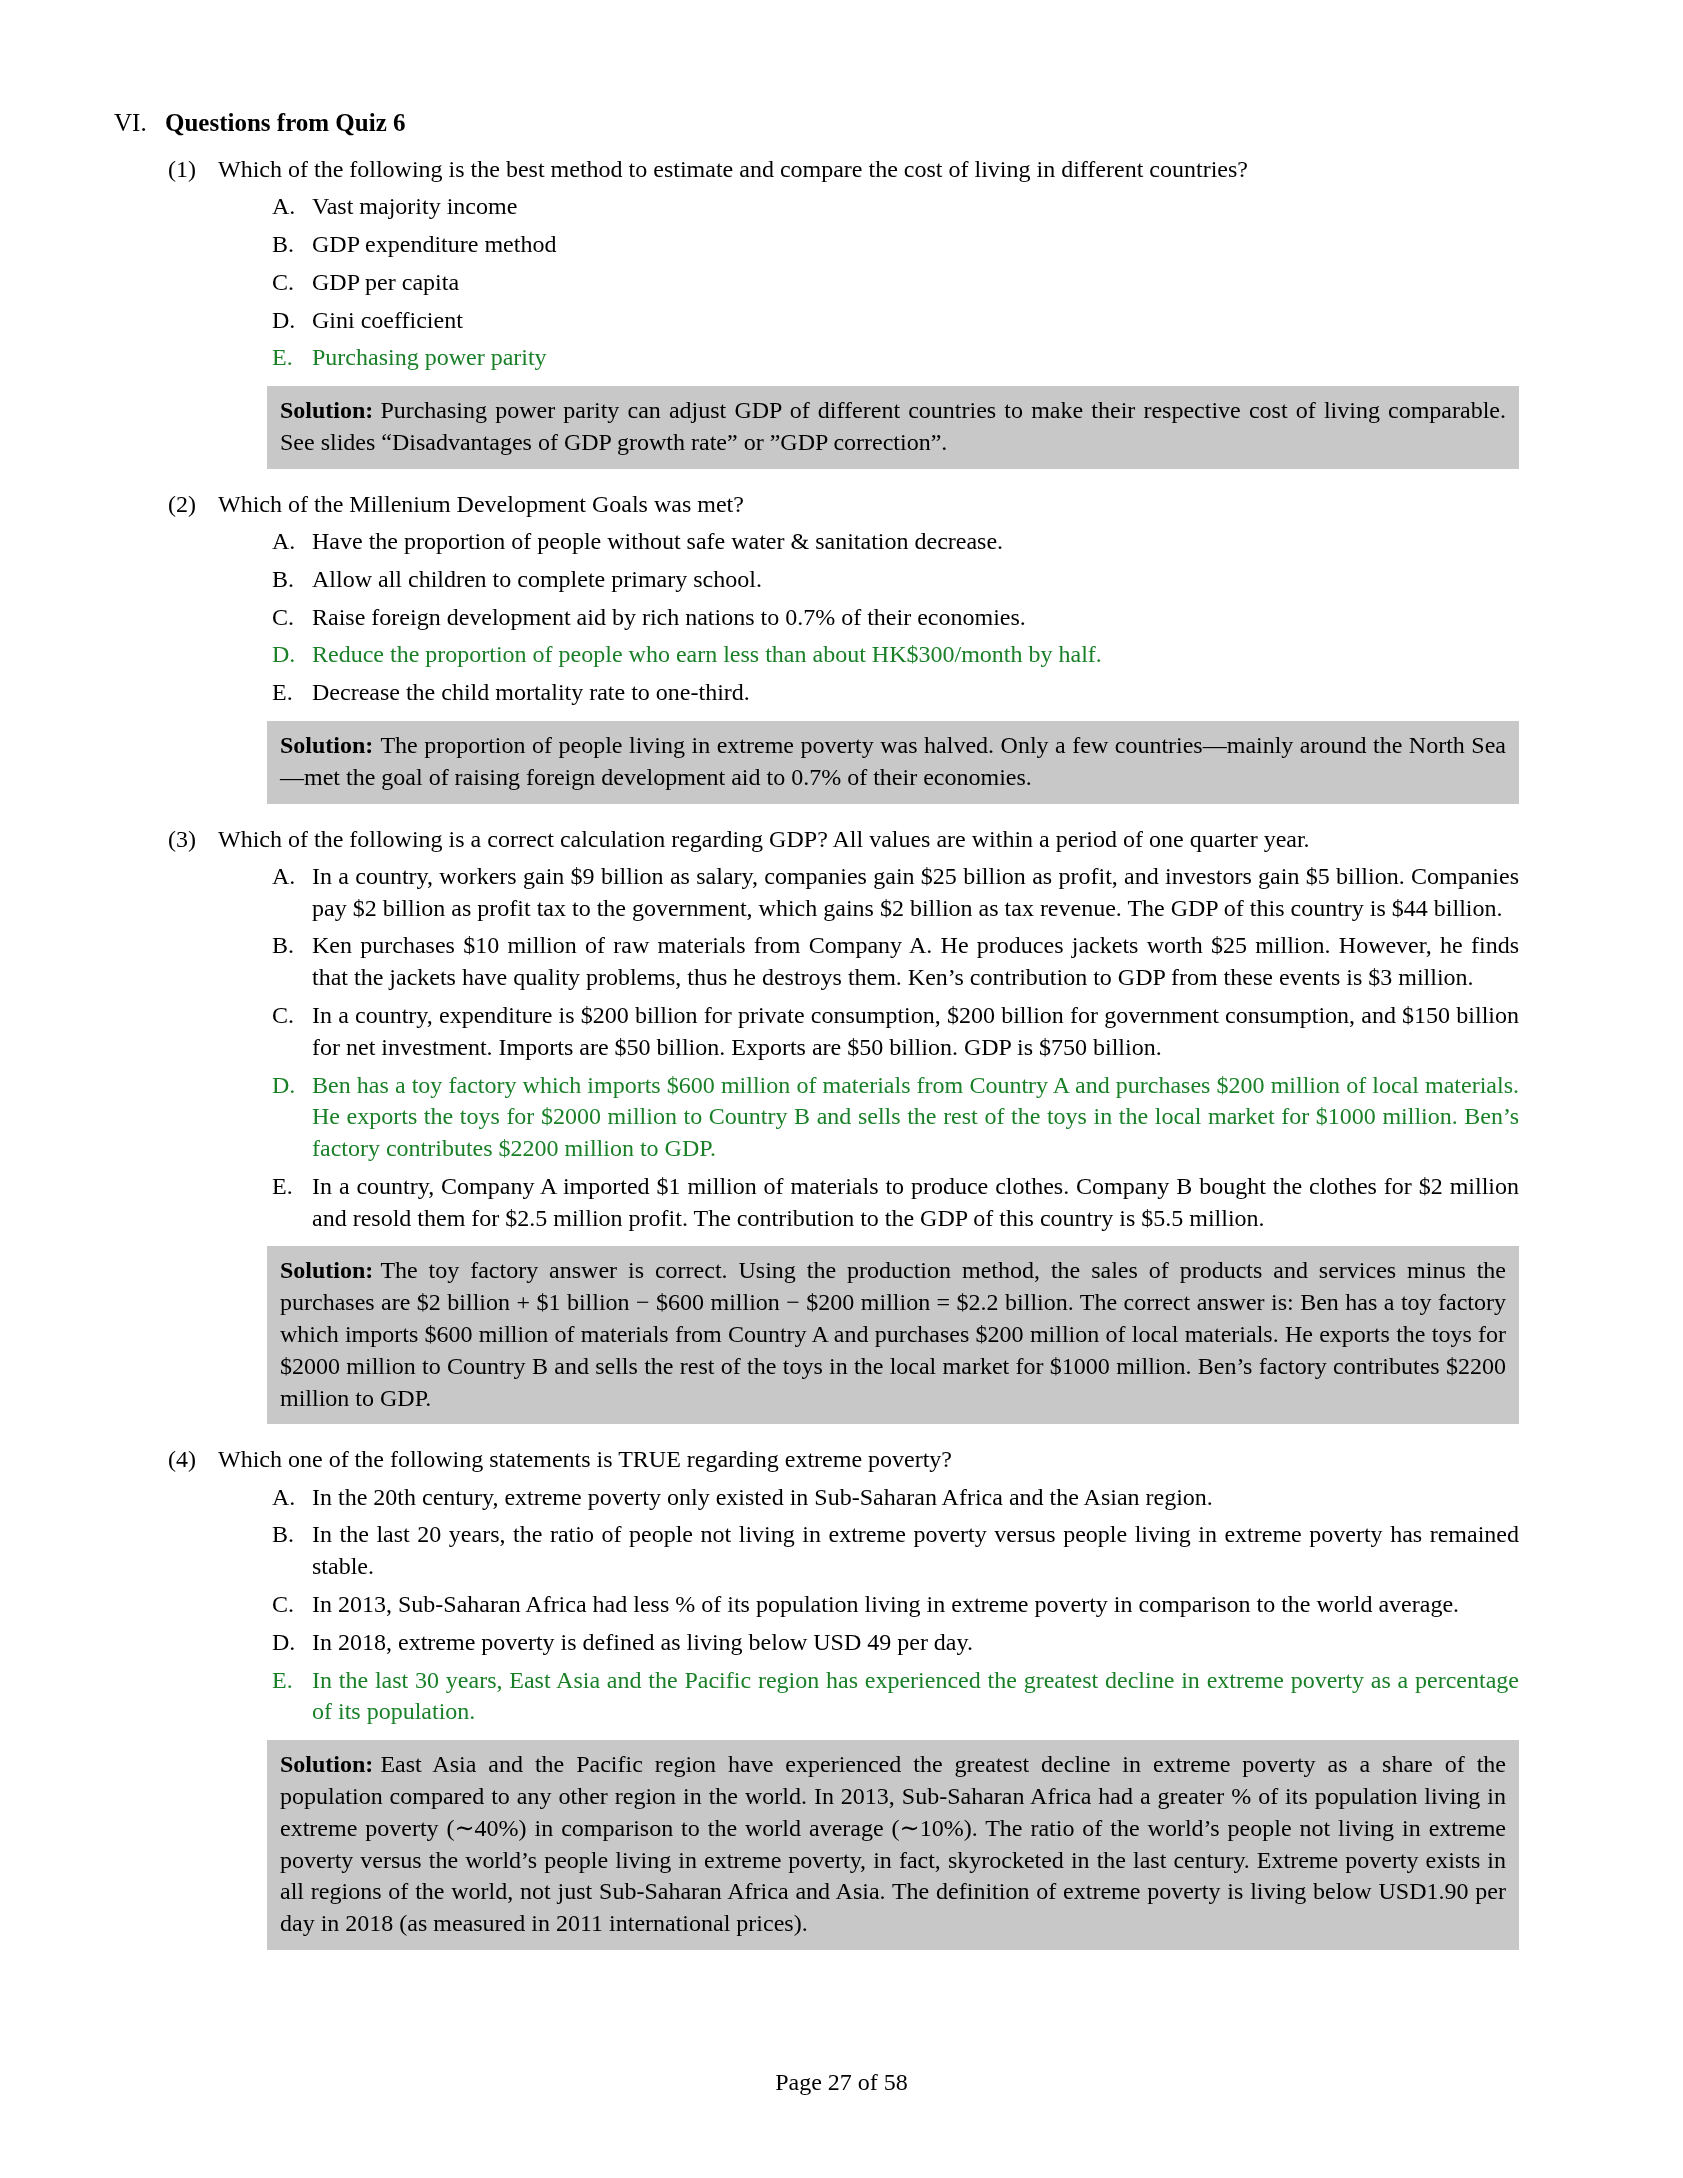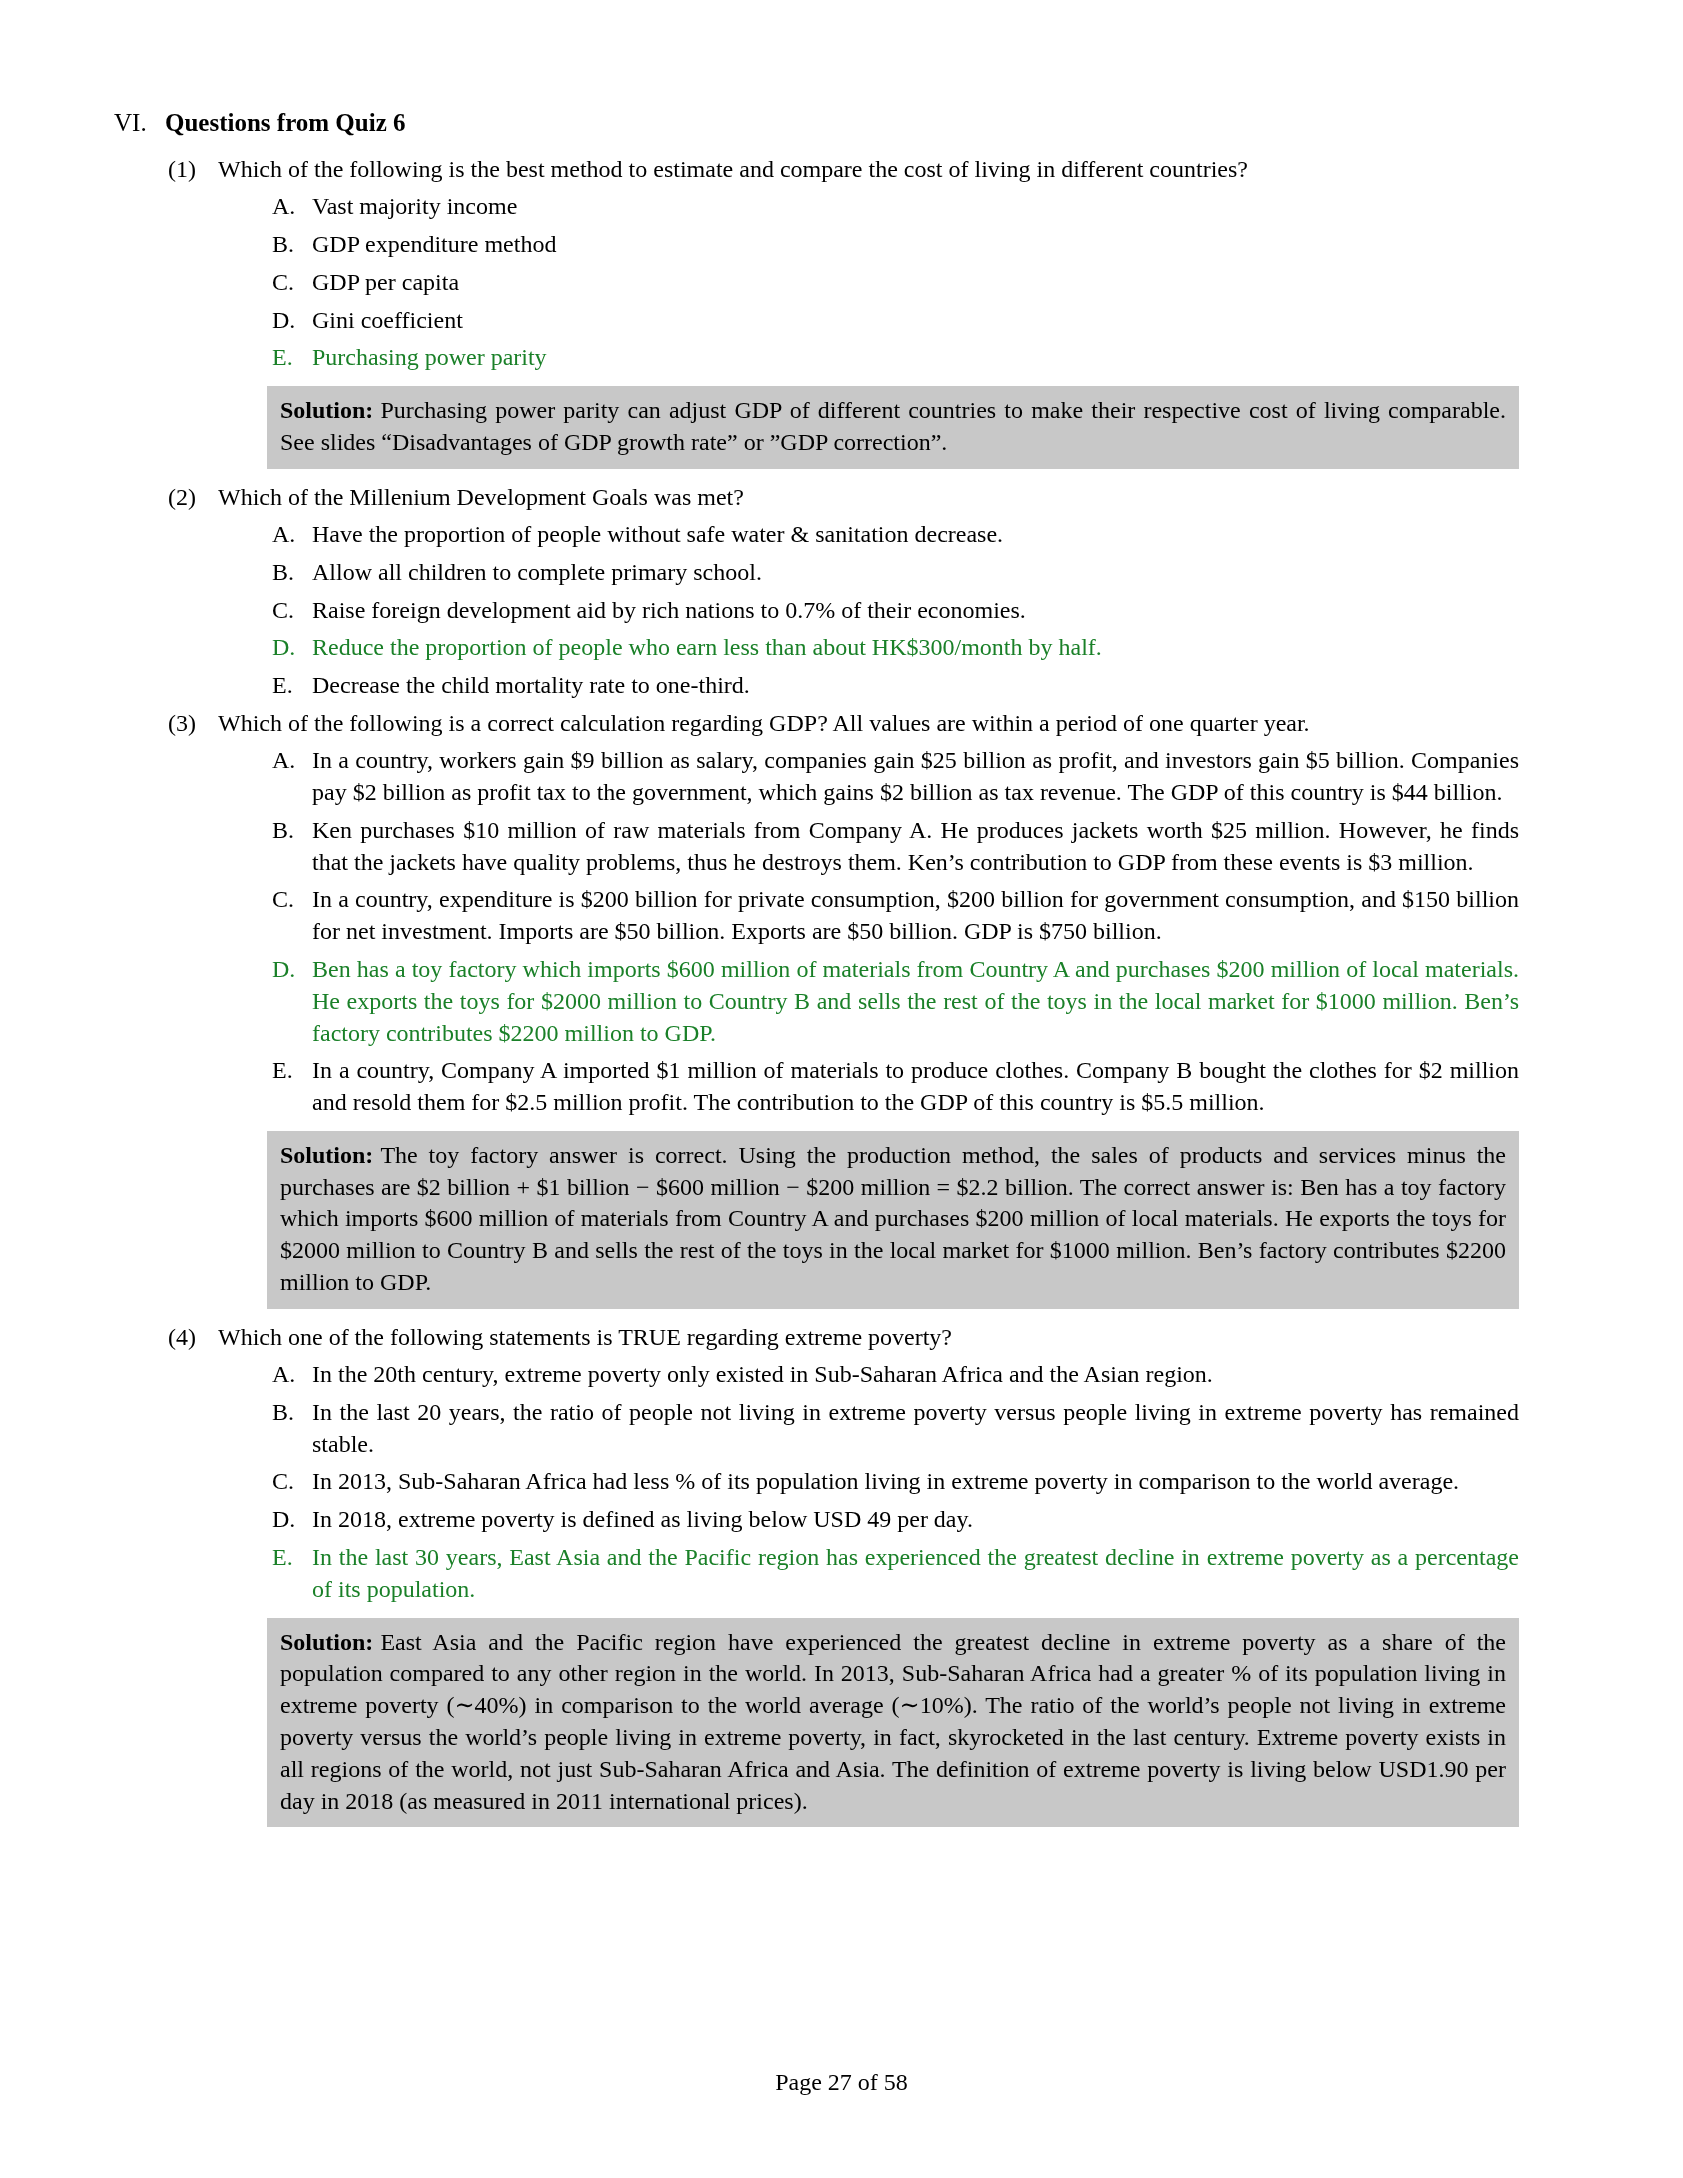--- a/index.html
+++ b/index.html
@@ -80,21 +80,21 @@
     flex: 1;
     text-align: justify;
     text-justify: inter-word;
     hyphens: auto;
   }
   .opt.correct { color: #1a8028; }
 
   
   .solution {
     background: #c8c8c8;
-    margin: 12px 15px 13px 153px;
+    margin: 12px 15px 20px 153px;
     padding: 9px 13px 10px 13px;
     font-size: 24px;
     line-height: 1.325;
     text-align: justify;
     text-justify: inter-word;
     hyphens: auto;
   }
   .solution .sol-label {
     font-weight: bold;
     margin-right: 7px;
@@ -171,20 +171,21 @@
           </div>
           <div class="opt correct">
             <span class="opt-letter">D.</span>
             <span class="opt-text">Reduce the proportion of people who earn less than about HK$300/month by half.</span>
           </div>
           <div class="opt">
             <span class="opt-letter">E.</span>
             <span class="opt-text">Decrease the child mortality rate to one-third.</span>
           </div>
         </div>
+        <div class="solution"><span class="sol-label">Solution:</span><span class="sol-body">The proportion of people living in extreme poverty was halved. Only a few countries—mainly around the North Sea—met the goal of raising foreign development aid to 0.7% of their economies.</span></div>
       </div>
       <div class="question">
         <div class="q-line">
           <span class="q-num">(3)</span>
           <span class="q-text">Which of the following is a correct calculation regarding GDP? All values are within a period of one quarter year.</span>
         </div>
         <div class="options">
           <div class="opt">
             <span class="opt-letter">A.</span>
             <span class="opt-text">In a country, workers gain $9 billion as salary, companies gain $25 billion as profit, and investors gain $5 billion. Companies pay $2 billion as profit tax to the government, which gains $2 billion as tax revenue. The GDP of this country is $44 billion.</span>

